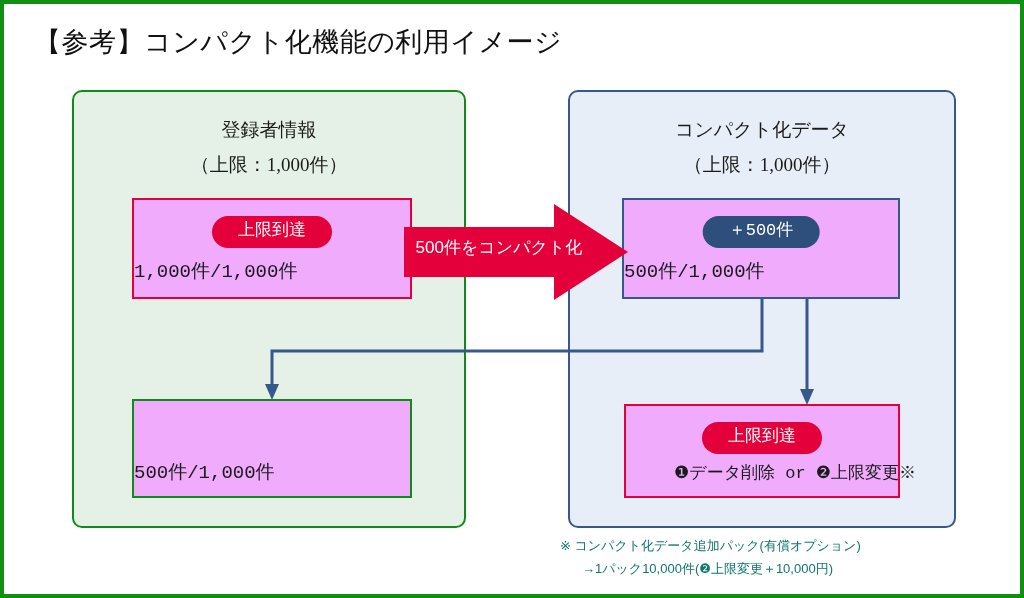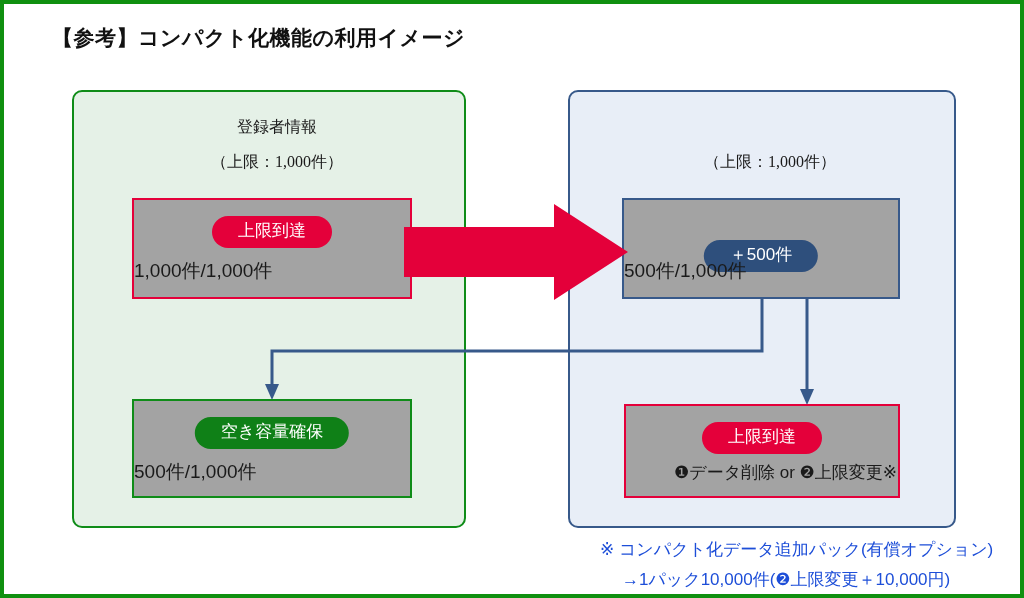--- a/index.html
+++ b/index.html
@@ -15,24 +15,24 @@
     width: 1024px;
     height: 598px;
     background: #ffffff;
     border: 4px solid #109010;
     box-sizing: border-box;
     overflow: hidden;
   }
   
   #title {
     position: absolute;
-    left: 48px;
+    left: 30px;
     top: 20px;
-    font-size: 21px;
-    font-weight: bold;
+    font-size: 27px;
+    font-weight: normal;
     color: #111111;
     letter-spacing: 0.5px;
     white-space: nowrap;
   }
   
   .panel {
     position: absolute;
     box-sizing: border-box;
     border-radius: 10px;
   }
@@ -50,34 +50,34 @@
     width: 388px;
     height: 438px;
     background: #e8eef7;
     border: 2px solid #37598a;
   }
   .panel-title {
     position: absolute;
     left: 0;
     width: 100%;
     text-align: center;
-    font-size: 16px;
+    font-size: 19px;
     color: #1a1a1a;
     white-space: nowrap;
-    padding-left: 8px;
   }
   .panel-title.line1 { top: 25px; }
   .panel-title.line2 { top: 60px; font-family: Liberation Serif, serif; }
 
   
   .ibox {
     position: absolute;
     box-sizing: border-box;
-    background: #a3a3a3;
+    background: #f0abfc;
     z-index: 4;
+    font-family: Liberation Mono, monospace;
   }
   .ibox .pill {
     position: absolute;
     left: 50%;
     transform: translateX(-50%);
     top: 16px;
     padding: 6px 26px 8px 26px;
     border-radius: 22px;
     color: #ffffff;
     font-size: 17px;
@@ -113,21 +113,21 @@
   }
   #box-free .pill { background: #0f8017; }
 
   #box-dst {
     left: 618px;
     top: 194px;
     width: 278px;
     height: 101px;
     border: 2px solid #37598a;
   }
-  #box-dst .pill { background: #2e4f7c; margin-top: 24px; }
+  #box-dst .pill { background: #2e4f7c; }
 
   #box-limit {
     left: 620px;
     top: 400px;
     width: 276px;
     height: 94px;
     border: 2px solid #e4003a;
   }
   #box-limit .pill { background: #e4003a; }
   #box-limit .metric { top: 55px; font-size: 17px; padding-left: 48px; }
@@ -159,24 +159,24 @@
     left: 0;
     top: 0;
     width: 1024px;
     height: 598px;
     z-index: 3;
   }
 
   
   #footnote {
     position: absolute;
-    left: 596px;
+    left: 556px;
     top: 531px;
-    font-size: 17px;
-    color: #1d4ed8;
+    font-size: 13px;
+    color: #0f766e;
     line-height: 1.75;
     white-space: nowrap;
   }
   #footnote .fn2 { padding-left: 22px; }
 </style>
 </head>
 <body>
 
 <div id="page">
 
@@ -186,41 +186,42 @@
     <div class="panel-title line1">登録者情報</div>
     <div class="panel-title line2">（上限：1,000件）</div>
   </div>
 
   <div class="ibox" id="box-src">
     <div class="pill">上限到達</div>
     <div class="metric">1,000件/1,000件</div>
   </div>
 
   <div class="ibox" id="box-free">
-    <div class="pill">空き容量確保</div>
     <div class="metric">500件/1,000件</div>
   </div>
 
   <div class="panel" id="panel-right">
+    <div class="panel-title line1">コンパクト化データ</div>
     <div class="panel-title line2">（上限：1,000件）</div>
   </div>
 
   <div class="ibox" id="box-dst">
     <div class="pill">＋500件</div>
     <div class="metric">500件/1,000件</div>
   </div>
 
   <div class="ibox" id="box-limit">
     <div class="pill">上限到達</div>
     <div class="metric">❶データ削除 or ❷上限変更※</div>
   </div>
 
   <svg id="big-arrow" viewBox="0 0 224 96">
     <polygon points="0,23 150,23 150,0 224,48 150,96 150,73 0,73" fill="#e4003a"></polygon>
   </svg>
+  <div id="big-arrow-label">500件をコンパクト化</div>
 
   <svg id="connectors" viewBox="0 0 1024 598">
 
     <path d="M758,295 L758,347 L268,347 L268,385" fill="none" stroke="#37598a" stroke-width="3"></path>
     <polygon points="268,396 261,380 275,380" fill="#37598a"></polygon>
 
     <path d="M803,295 L803,390" fill="none" stroke="#37598a" stroke-width="3"></path>
     <polygon points="803,401 796,385 810,385" fill="#37598a"></polygon>
   </svg>
 

